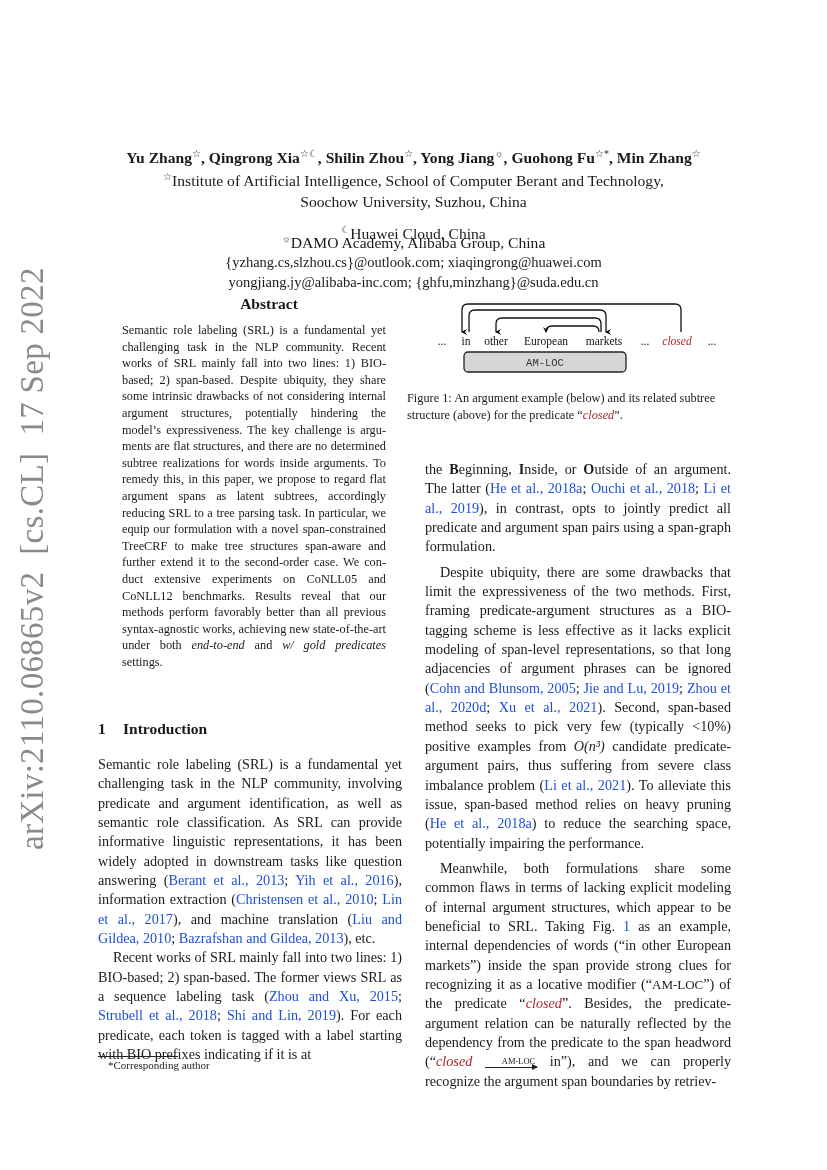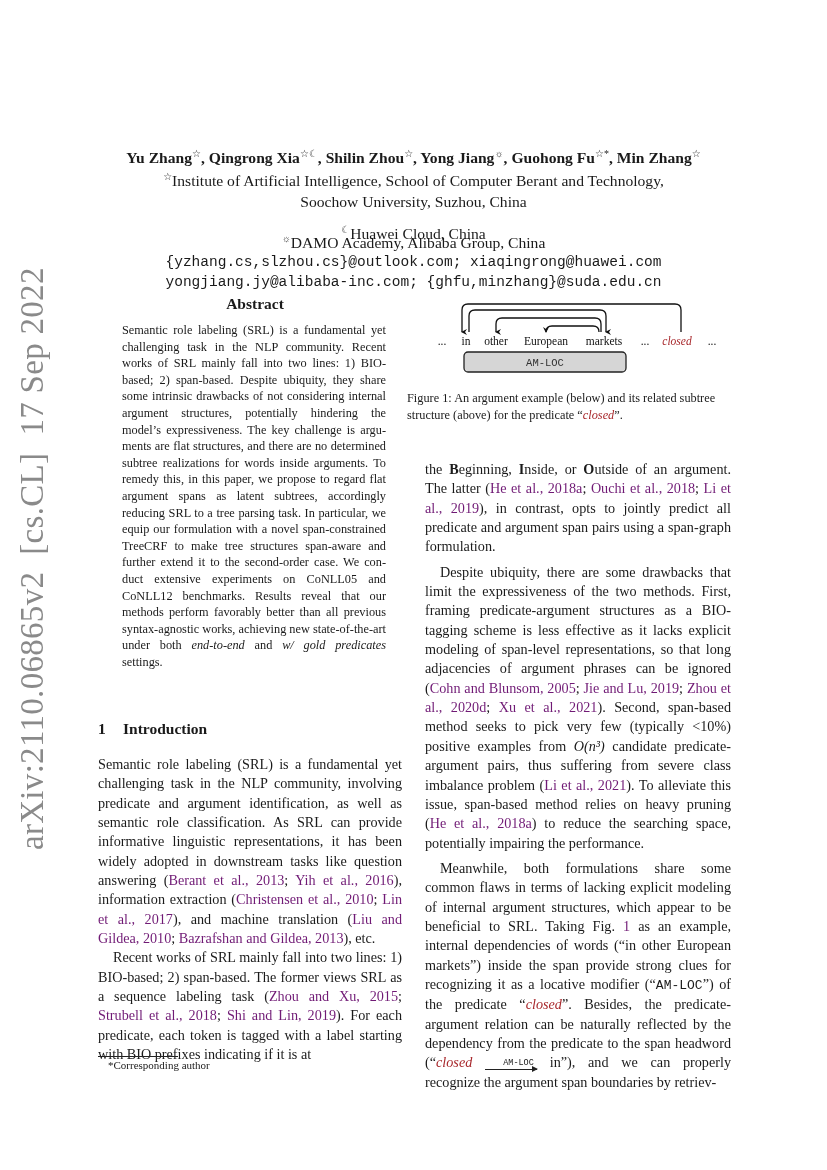--- a/index.html
+++ b/index.html
@@ -1,34 +1,34 @@
 <!DOCTYPE html>
 <html><head>
 <meta charset="utf-8">
 <style>
   html, body { margin: 0; padding: 0; background: #ffffff; }
   body { width: 827px; height: 1170px; position: relative; overflow: hidden;
          font-family: "Liberation Serif", "DejaVu Serif", serif; color: #1a1a1a; }
   .abs { position: absolute; }
   .center { text-align: center; }
-  .mono { font-family: Liberation Mono, monospace; }
-  .cite { color: #701a75; }
+  .mono { font-family: Liberation Serif, serif; }
+  .cite { color: #1d4ed8; }
   .red { color: #a8282c; font-style: italic; }
 
   #arxiv-stamp { left: 14px; top: 850px; width: 520px; height: 50px;
     transform-origin: 0 0; transform: rotate(-90deg);
     font-size: 33px; color: #8a8a8a; white-space: pre; letter-spacing: 0.3px; }
 
   #title { left: 100px; top: 94px; width: 627px; font-size: 19.5px; font-weight: bold; line-height: 23px; }
   #authors { left: 90px; top: 149px; width: 647px; font-size: 15.6px; font-weight: bold; }
   .aff { font-size: 15.6px; line-height: 21px; left: 90px; width: 647px; }
   .email { font-size: 14.5px; left: 90px; width: 647px; line-height: 21px; }
   sup { font-size: 10px; font-weight: normal; vertical-align: 6px; line-height: 0; }
 
-  #abstract-heading { left: 110px; top: 295px; width: 290px; font-size: 15.5px; font-weight: bold; }
+  #abstract-heading { left: 124px; top: 295px; width: 290px; font-size: 15.5px; font-weight: bold; }
   #abstract-body { left: 122px; top: 322px; width: 264px; font-size: 12.3px; line-height: 16.6px; text-align: justify; hyphens: manual; }
 
   #intro-heading { left: 98px; top: 720px; font-size: 15.5px; font-weight: bold; }
   #intro-heading .num { display: inline-block; width: 25px; }
   .col { font-size: 14.2px; line-height: 19.35px; text-align: justify; }
   #left-col { left: 98px; top: 755px; width: 304px; }
   #right-col { left: 425px; top: 460px; width: 306px; }
   .para { margin: 0; }
   .para.ind { text-indent: 15px; }
   .para.gap { margin-top: 6px; }

